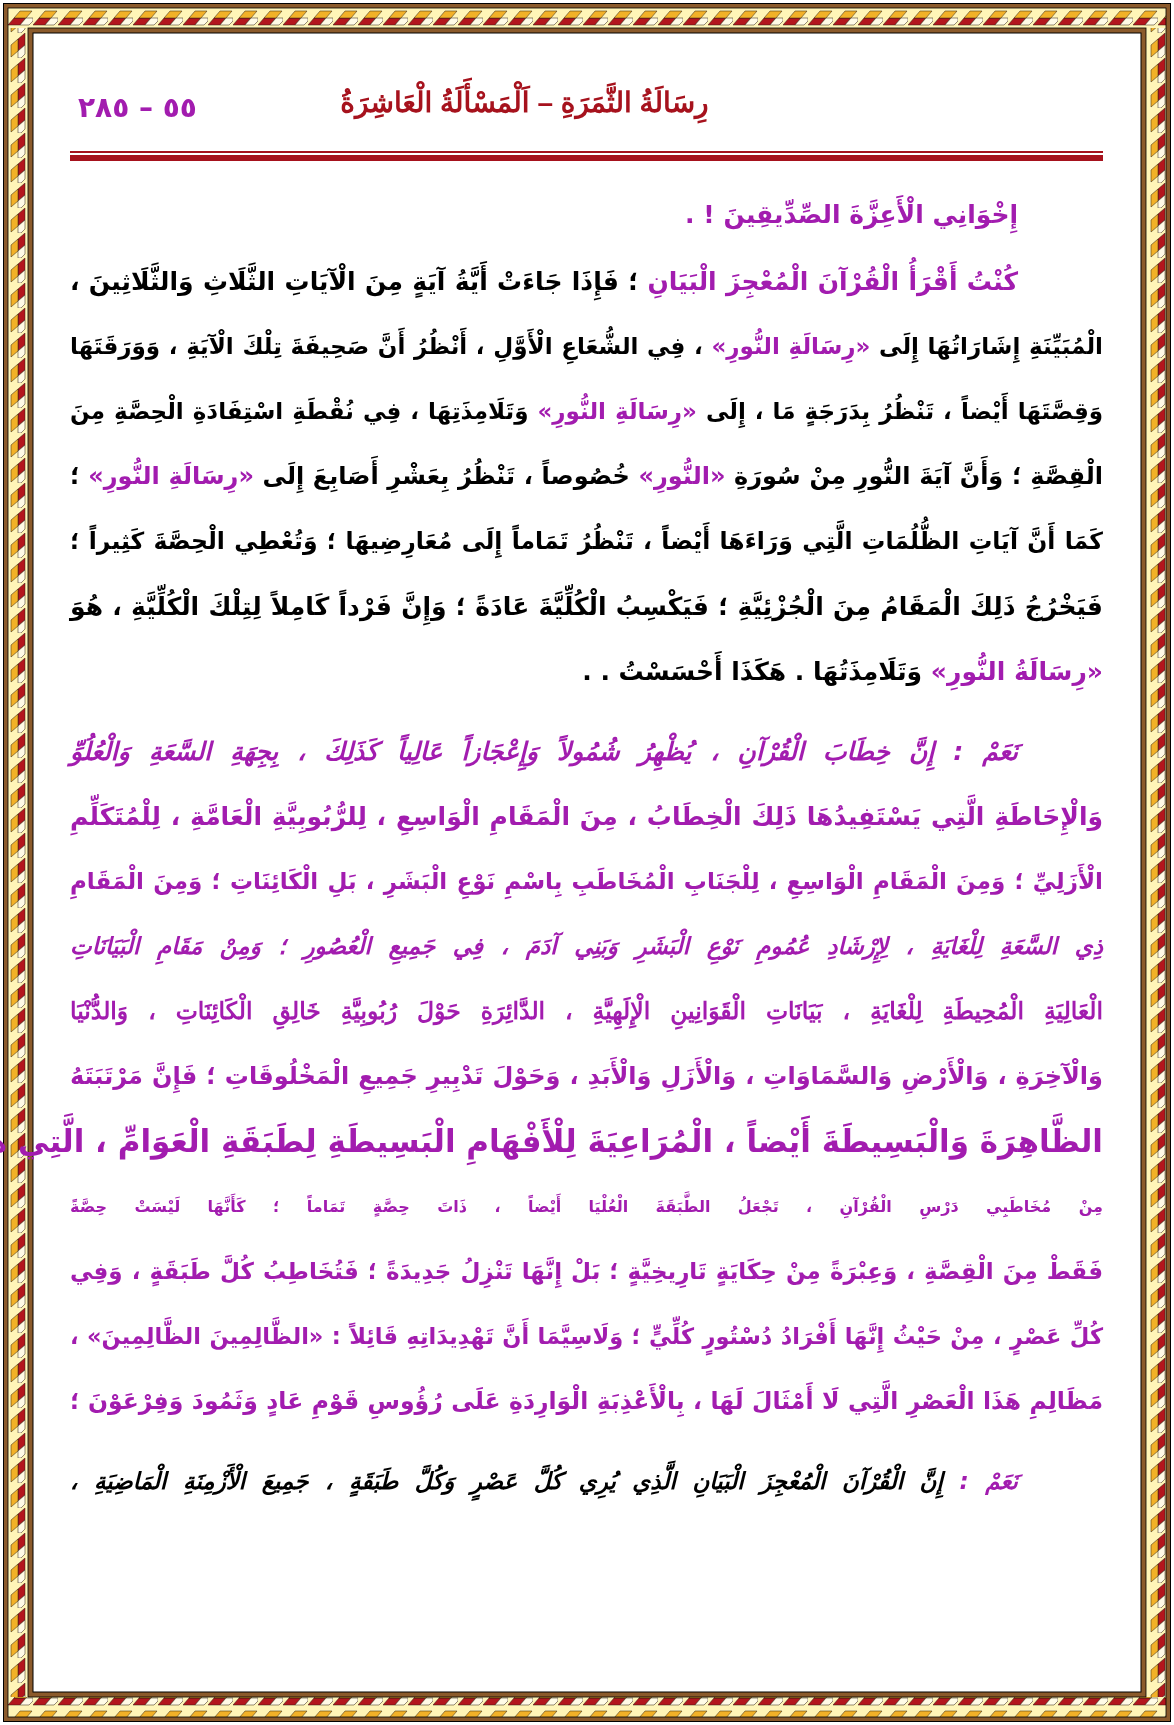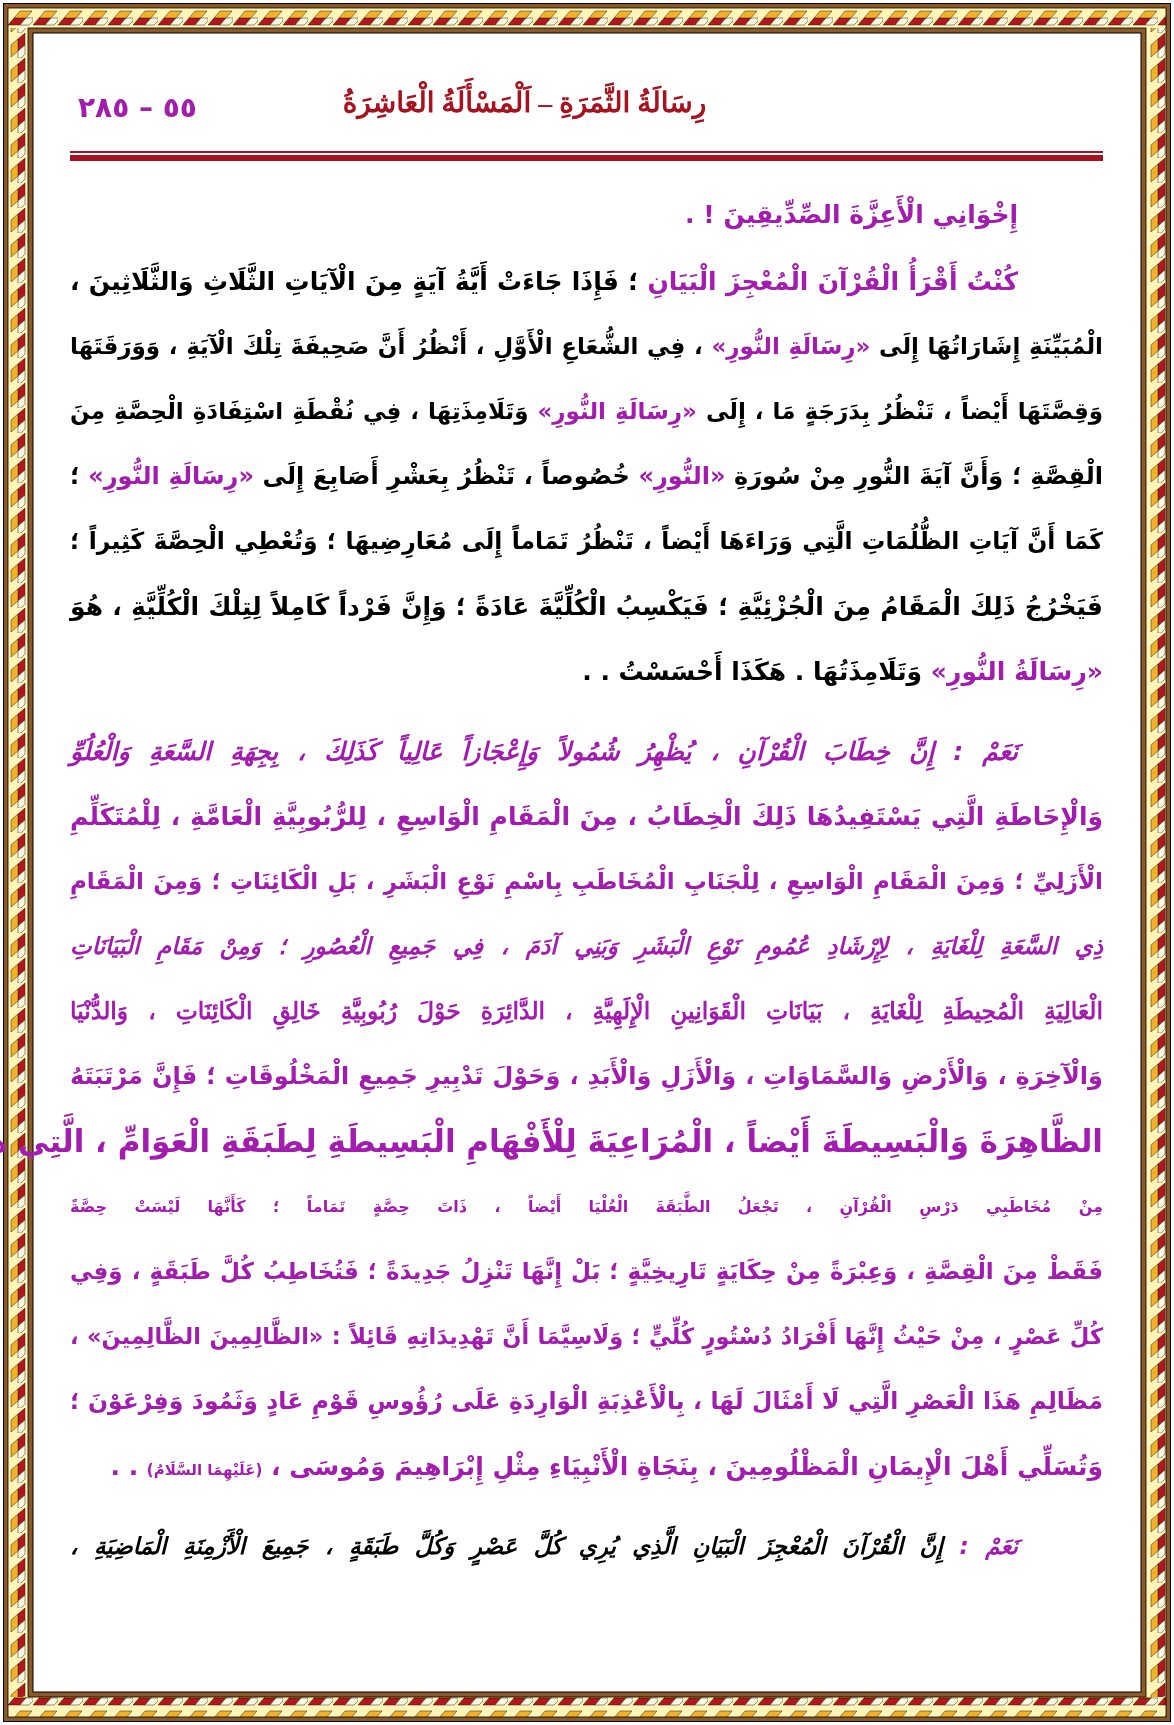--- a/index.html
+++ b/index.html
@@ -1,19 +1,19 @@
 <!DOCTYPE html>
 <html><head>
 <meta charset="utf-8">
 <style>
   html, body { margin:0; padding:0; }
   body { width:1174px; height:1725px; position:relative; overflow:hidden; background:#ffffff; }
   .frame { position:absolute; left:0; top:0; }
   .title { position:absolute; left:0; top:78px; width:1049px; height:50px; line-height:50px; text-align:center;
-           font-family:Liberation Serif, serif; font-weight:bold; font-size:28px; color:#a6121d; direction:rtl; }
+           font-family:Liberation Sans, sans-serif; font-weight:bold; font-size:28px; color:#a6121d; direction:rtl; }
   .pageno { position:absolute; left:78px; top:88px; height:40px; line-height:40px;
             font-family:"DejaVu Sans", sans-serif; font-weight:bold; font-size:28px; color:#a21caf; direction:rtl; }
   .rule-thin { position:absolute; left:70px; width:1033px; top:151px; height:2px; background:#a6121d; }
   .rule-thick { position:absolute; left:70px; width:1033px; top:155px; height:6px; background:#a6121d; }
   .col { position:absolute; left:70px; top:182px; width:1033px; direction:rtl;
          font-family:"DejaVu Sans", sans-serif; font-weight:bold; font-size:25px; }
   .ln { height:65px; line-height:65px; white-space:nowrap; overflow:visible; box-sizing:border-box; }
   .just { text-align:justify; text-align-last:justify; }
   .right { text-align:right; text-align-last:right; }
   .ind { padding-right:85px; }
@@ -110,20 +110,17 @@
   </div>
   <div class="ln just" style="font-size: 23px;">
     <span class="red">فَقَطْ مِنَ الْقِصَّةِ ، وَعِبْرَةً مِنْ حِكَايَةٍ تَارِيخِيَّةٍ ؛ بَلْ إِنَّهَا تَنْزِلُ جَدِيدَةً ؛ فَتُخَاطِبُ كُلَّ طَبَقَةٍ ، وَفِي</span>
   </div>
   <div class="ln just" style="font-size: 22.5px;">
     <span class="red">كُلِّ عَصْرٍ ، مِنْ حَيْثُ إِنَّهَا أَفْرَادُ دُسْتُورٍ كُلِّيٍّ ؛ وَلَاسِيَّمَا أَنَّ تَهْدِيدَاتِهِ قَائِلاً : «الظَّالِمِينَ الظَّالِمِينَ» ،</span>
   </div>
   <div class="ln just" style="font-size: 23.5px;">
     <span class="red">مَظَالِمِ هَذَا الْعَصْرِ الَّتِي لَا أَمْثَالَ لَهَا ، بِالْأَعْذِبَةِ الْوَارِدَةِ عَلَى رُؤُوسِ قَوْمِ عَادٍ وَثَمُودَ وَفِرْعَوْنَ ؛</span>
   </div>
-  <div class="ln right">
-    <span class="red">وَتُسَلِّي أَهْلَ الْإِيمَانِ الْمَظْلُومِينَ ، بِنَجَاةِ الْأَنْبِيَاءِ مِثْلِ إِبْرَاهِيمَ وَمُوسَى ، </span><span class="red honor">(عَلَيْهِمَا السَّلَامُ)</span><span class="red"> . .</span>
-  </div>
 
   <div class="ln just ind gap15" style="font-size: 23px;">
     <span class="red">نَعَمْ :</span><span class="blk"> إِنَّ الْقُرْآنَ الْمُعْجِزَ الْبَيَانِ الَّذِي يُرِي كُلَّ عَصْرٍ وَكُلَّ طَبَقَةٍ ، جَمِيعَ الْأَزْمِنَةِ الْمَاضِيَةِ ،</span>
   </div>
 </div>
 
 </body></html>

